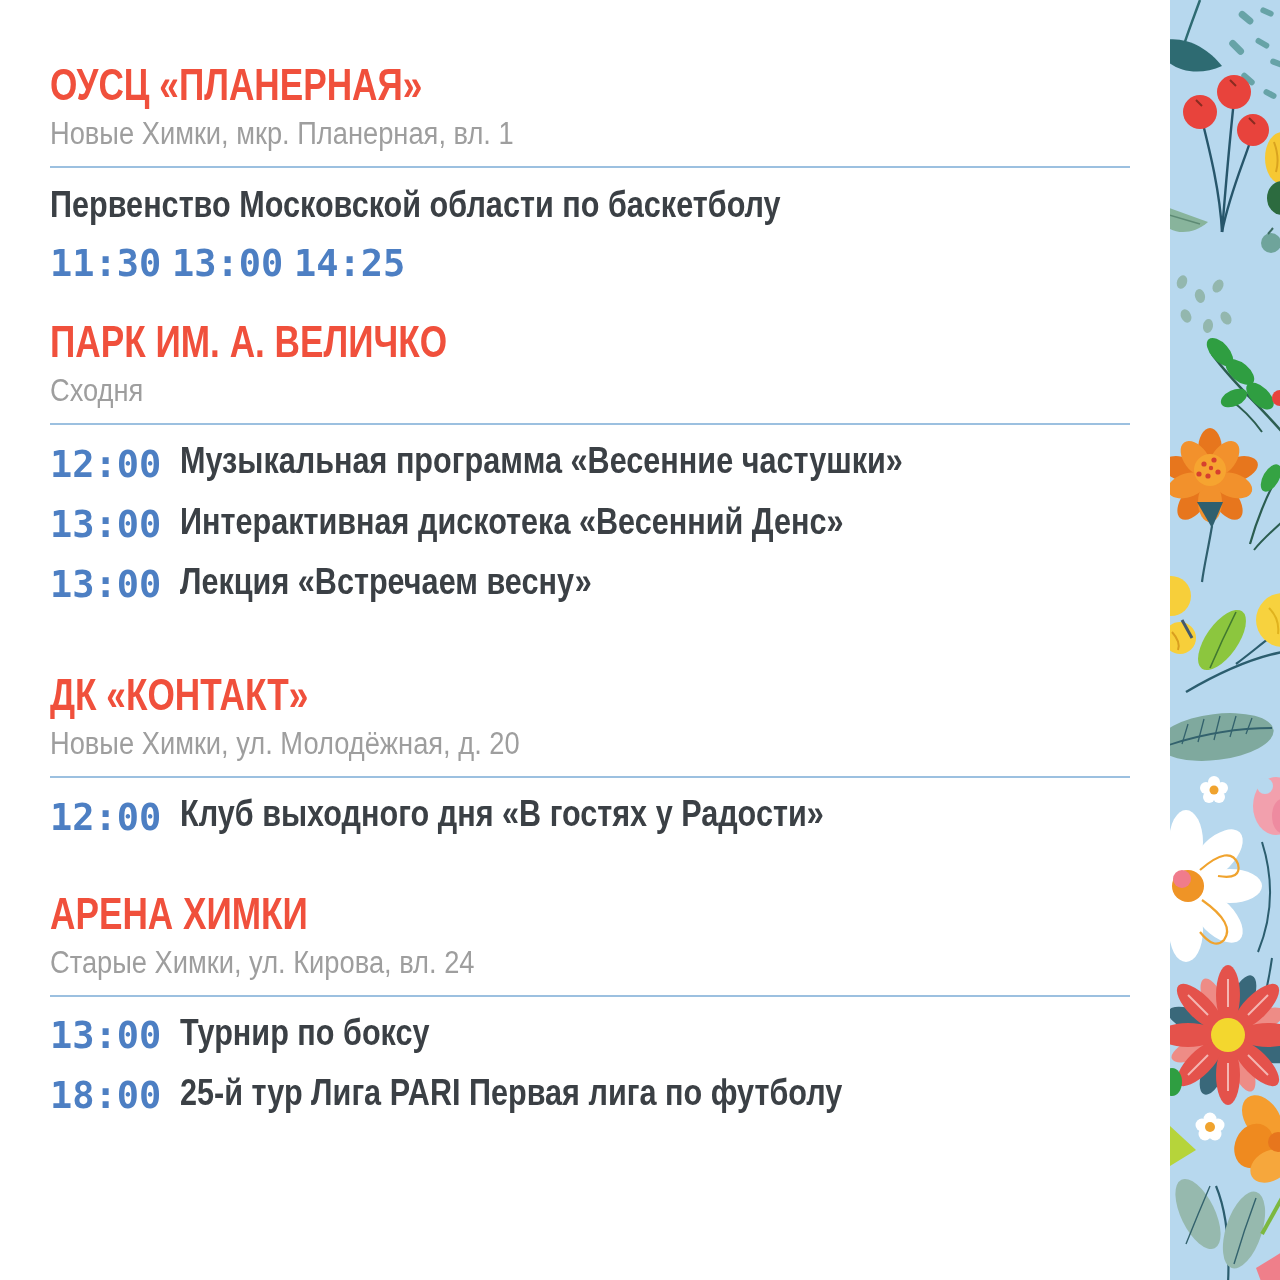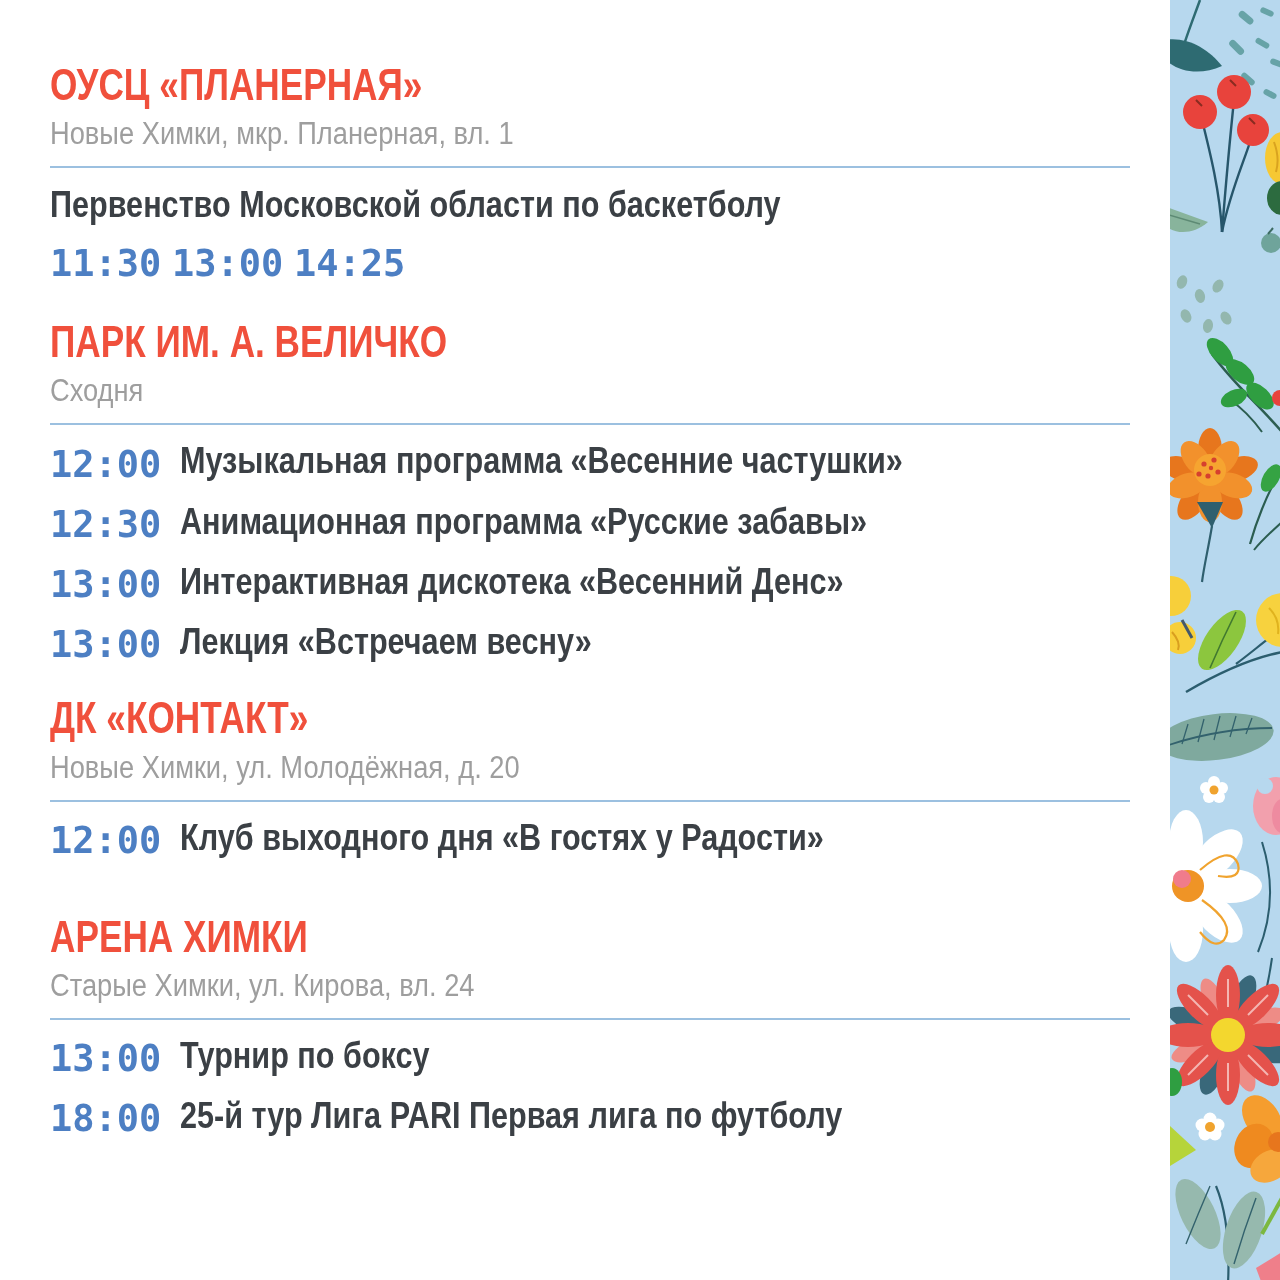--- a/index.html
+++ b/index.html
@@ -63,21 +63,21 @@
   .rows { margin-top:6px; }
   .row { display:flex; align-items:flex-end; padding:6px 0; }
   .row-time-wrap { width:130px; flex:none; padding-top:2px; }
   .row-text {
     font-size:36px; font-weight:bold; color:#3b4045;
     line-height:1.34; white-space:nowrap;
     transform:scaleX(0.85); transform-origin:left top;
   }
   .s1 { margin-top:62px; }
   .s2 { margin-top:34px; }
-  .s3 { margin-top:23px; }
+  .s3 { margin-top:60px; }
   .s4 { margin-top:46px; }
   
   .decor-strip {
     position:absolute; left:1170px; top:0; width:110px; height:1280px;
     background:#b7d8ee; overflow:hidden;
   }
 </style>
 </head>
 <body>
 
@@ -99,24 +99,20 @@
   <div class="section s2">
     <div class="venue">ПАРК ИМ. А. ВЕЛИЧКО</div>
     <div class="address">Сходня</div>
     <hr class="rule">
     <div class="rows">
       <div class="row">
         <span class="row-time-wrap"><span class="time">12:00</span></span>
         <span class="row-text">Музыкальная программа «Весенние частушки»</span>
       </div>
       <div class="row">
-        <span class="row-time-wrap"><span class="time">12:30</span></span>
-        <span class="row-text">Анимационная программа «Русские забавы»</span>
-      </div>
-      <div class="row">
         <span class="row-time-wrap"><span class="time">13:00</span></span>
         <span class="row-text">Интерактивная дискотека «Весенний Денс»</span>
       </div>
       <div class="row">
         <span class="row-time-wrap"><span class="time">13:00</span></span>
         <span class="row-text">Лекция «Встречаем весну»</span>
       </div>
     </div>
   </div>
 

